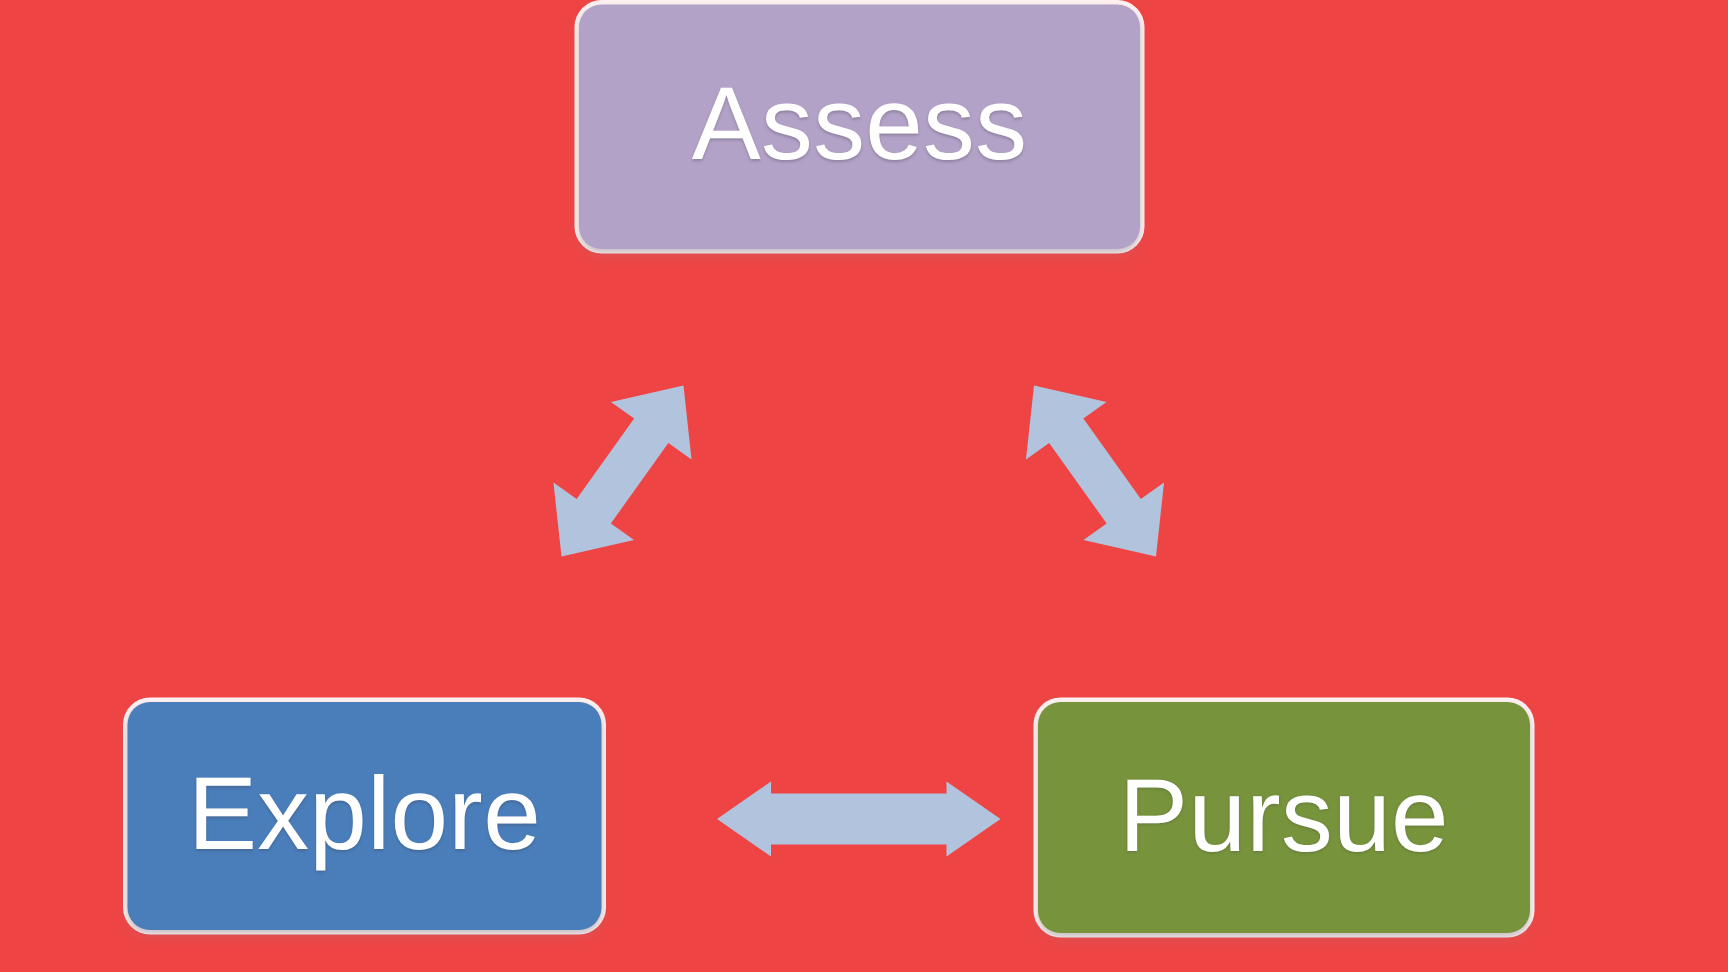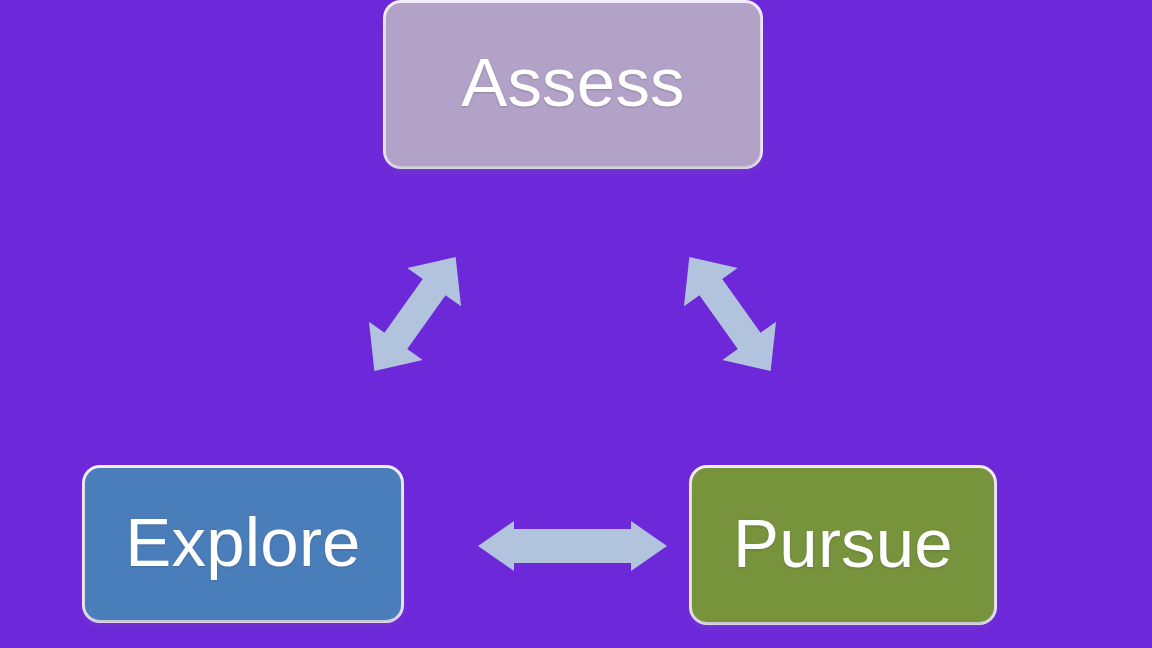--- a/index.html
+++ b/index.html
@@ -39,37 +39,37 @@
     font-weight: 400;
     line-height: 1;
     letter-spacing: 0.2px;
     white-space: nowrap;
     text-shadow: 0 1px 2px rgba(60,60,70,0.30);
     padding-bottom: 4px;
   }
 
   #node-assess  { left: 386px; top: 3px;   width: 374px; height: 163px; }
   #node-explore { left: 85px;  top: 468px; width: 316px; height: 152px; }
-  #node-pursue  { left: 692px; top: 468px; width: 302px; height: 154px; }
+  #node-pursue  { left: 692px; top: 468px; width: 328px; height: 154px; }
 
   
   .arrow {
     position: absolute;
     overflow: visible;
   }
   .arrow svg { display: block; overflow: visible; }
 
   #arrow-assess-explore { left: 340px; top: 228px; width: 150px; height: 172px; }
   #arrow-assess-pursue  { left: 655px; top: 228px; width: 150px; height: 172px; }
   #arrow-explore-pursue { left: 470px; top: 518px; width: 205px; height: 56px; }
 </style>
 </head>
 <body>
 
-<div id="canvas" style="background: #6d28d9;">
+<div id="canvas" style="background: #ef4444;">
 
   <div class="node" id="node-assess" style="background:#b3a2c7;">
     <span class="label" style="color: rgb(255, 255, 255);">Assess</span>
   </div>
 
   <div class="node" id="node-explore" style="background:#4a7ebb;">
     <span class="label" style="color: rgb(255, 255, 255);">Explore</span>
   </div>
 
   <div class="node" id="node-pursue" style="background:#77933c;">

